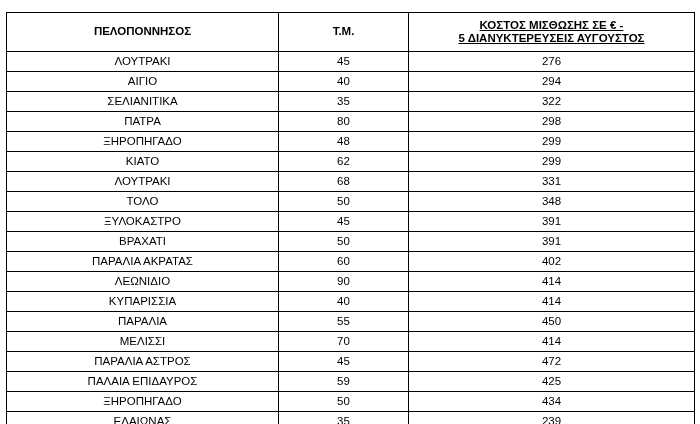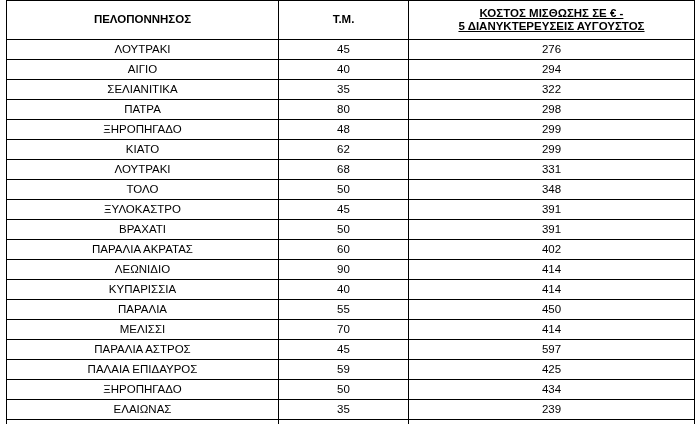--- a/index.html
+++ b/index.html
@@ -11,21 +11,21 @@
     width: 700px;
     height: 424px;
     font-family: "Liberation Sans", sans-serif;
     color: #000000;
     overflow: hidden;
   }
   .sheet {
     width: 572px;
     height: 424px;
     box-sizing: border-box;
-    padding: 0 6px 0 6px;
+    padding: 12px 6px 0 6px;
   }
   table.price-table {
     width: 688px;
     border-collapse: collapse;
     table-layout: fixed;
     margin: 0 auto;
   }
   table.price-table col.c1 { width: 272px; }
   table.price-table col.c2 { width: 130px; }
   table.price-table col.c3 { width: 286px; }
@@ -144,21 +144,21 @@
           <td>450</td>
         </tr>
         <tr>
           <td>ΜΕΛΙΣΣΙ</td>
           <td>70</td>
           <td>414</td>
         </tr>
         <tr>
           <td>ΠΑΡΑΛΙΑ ΑΣΤΡΟΣ</td>
           <td>45</td>
-          <td>597</td>
+          <td>472</td>
         </tr>
         <tr>
           <td>ΠΑΛΑΙΑ ΕΠΙΔΑΥΡΟΣ</td>
           <td>59</td>
           <td>425</td>
         </tr>
         <tr>
           <td>ΞΗΡΟΠΗΓΑΔΟ</td>
           <td>50</td>
           <td>434</td>

